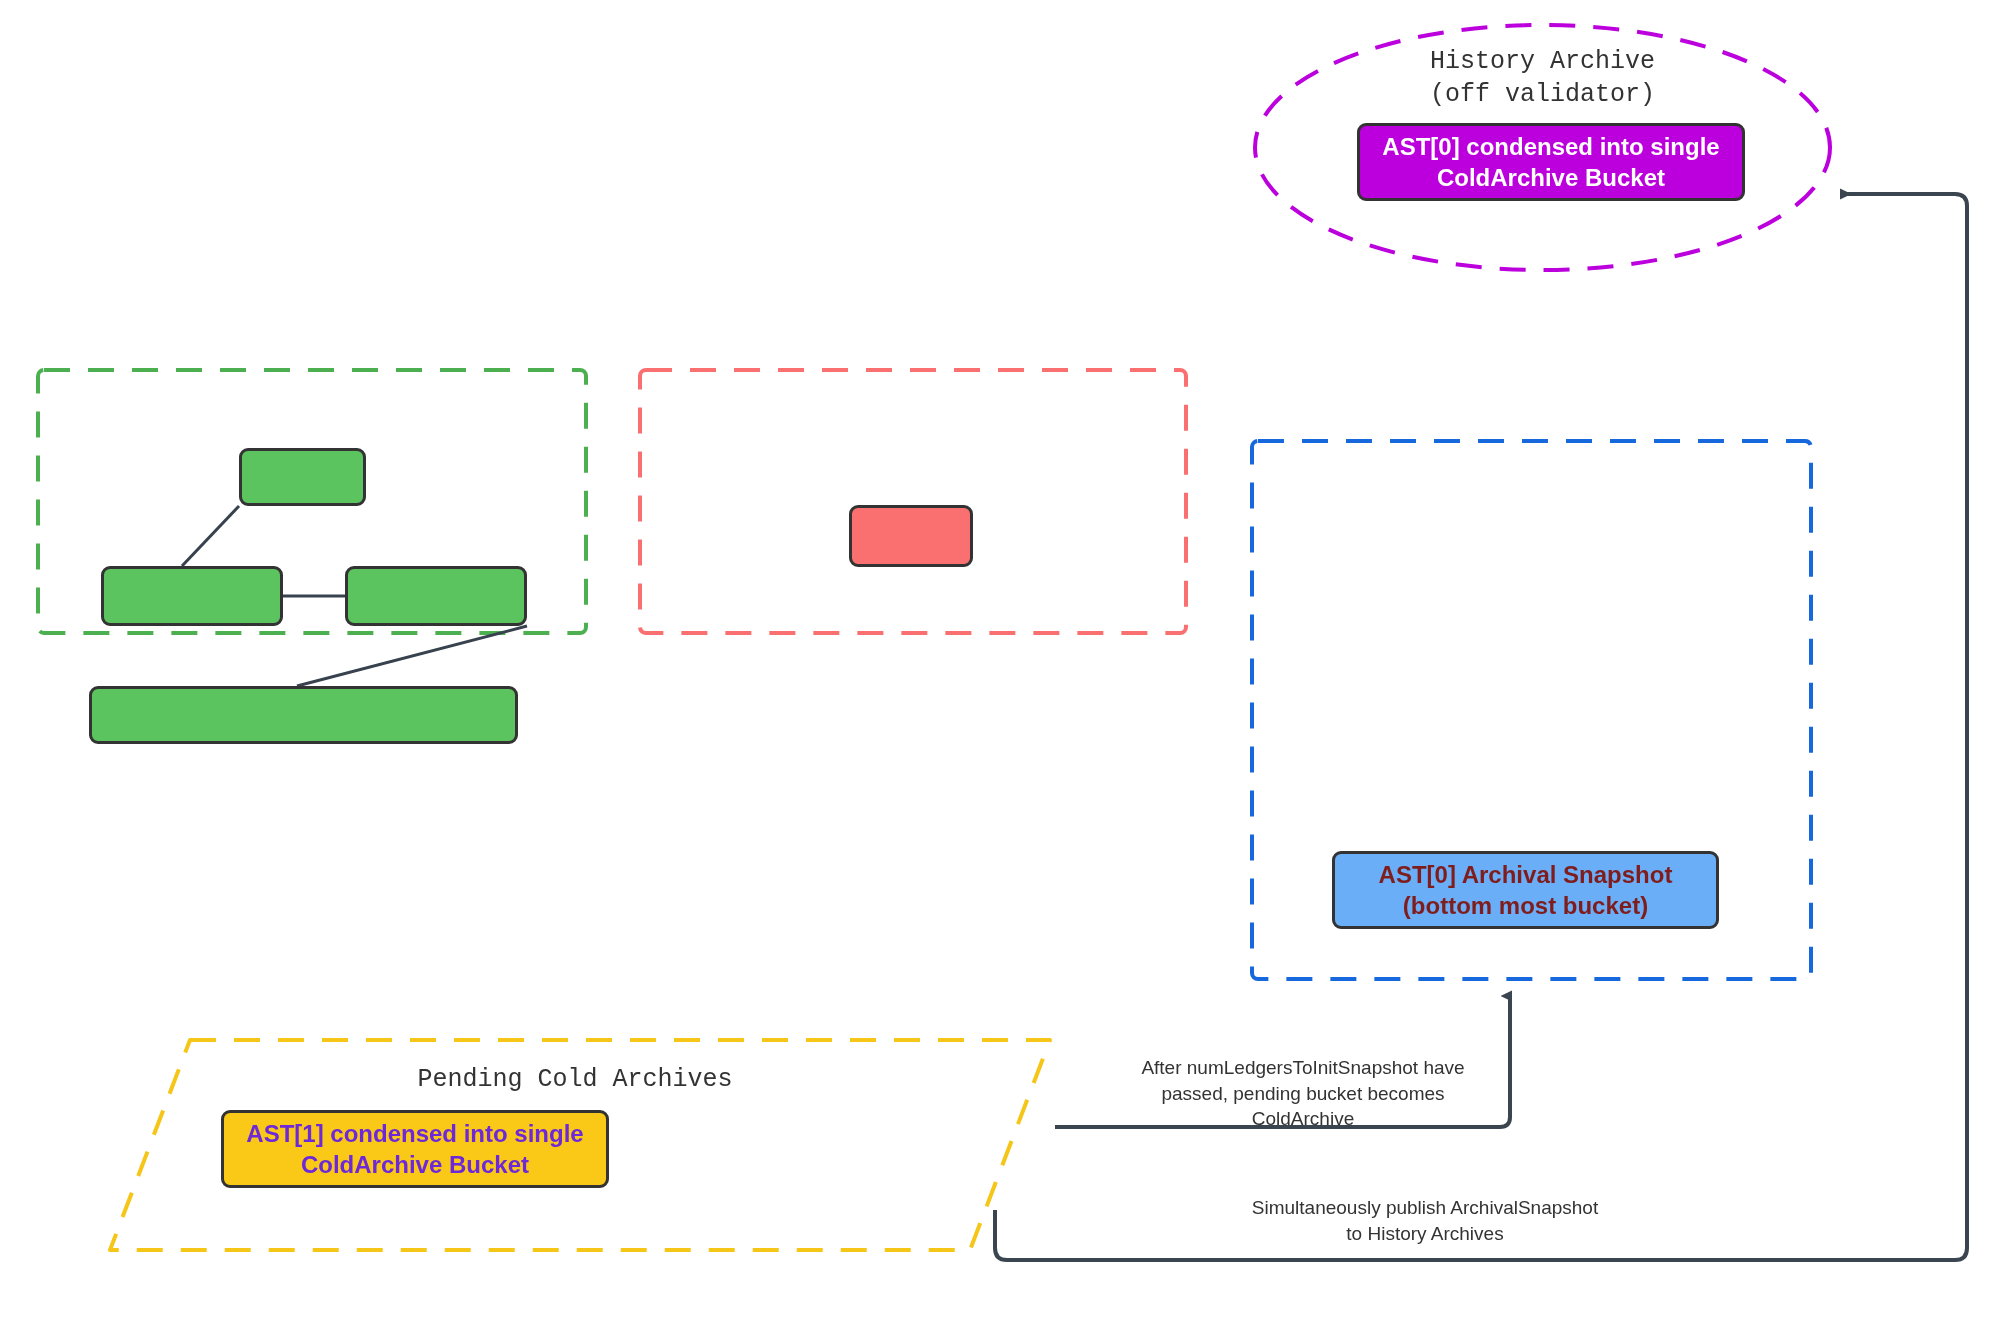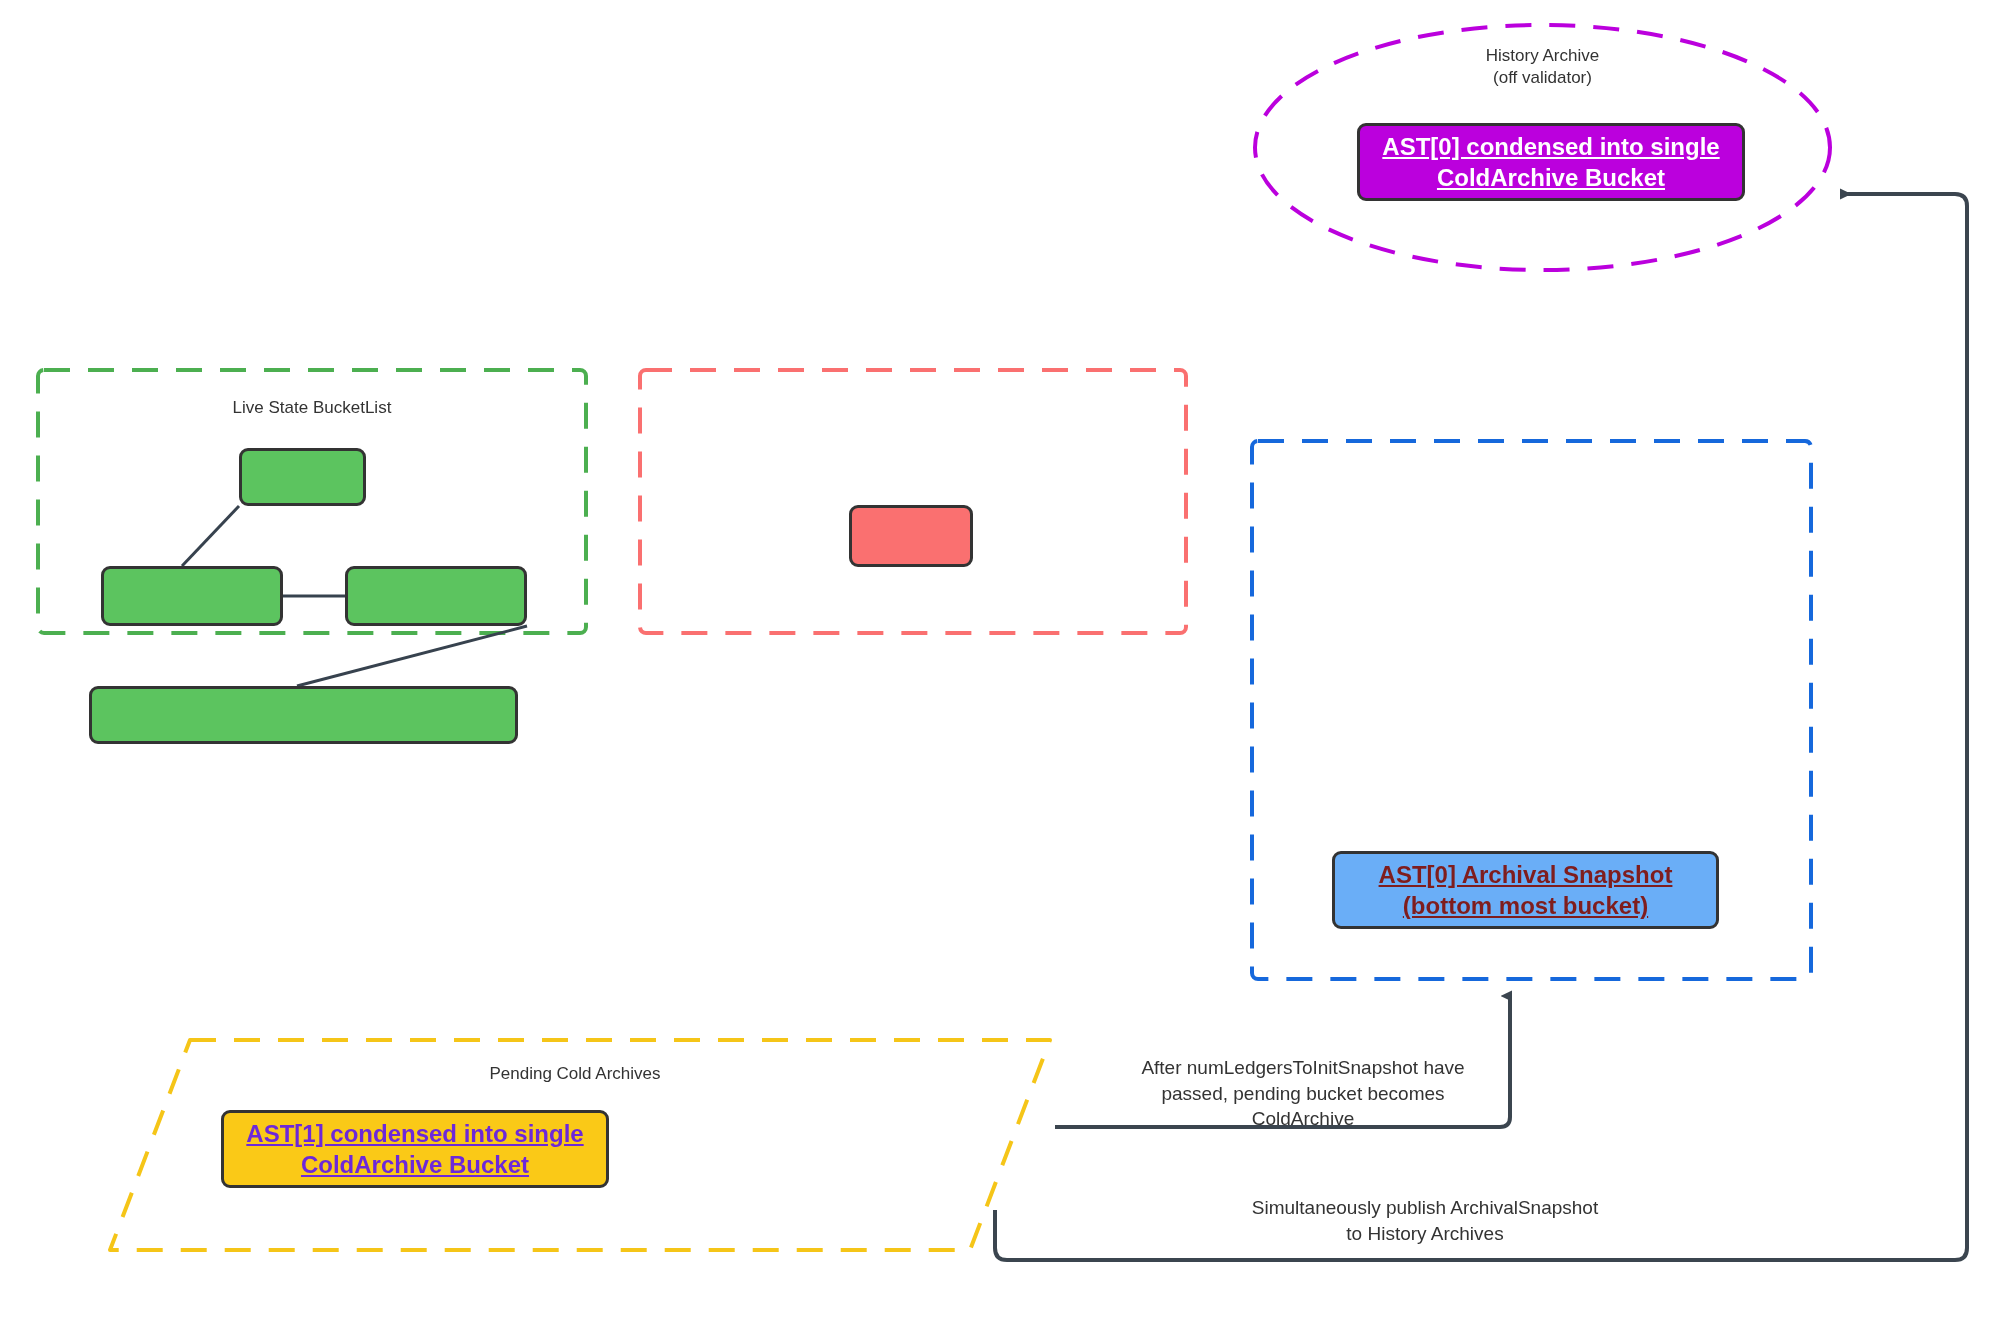--- a/index.html
+++ b/index.html
@@ -19,40 +19,39 @@
     position: absolute;
     left: 0; top: 0;
     width: 2010px;
     height: 1323px;
     overflow: visible;
   }
   .group-title {
     position: absolute;
     text-align: center;
     color: #333333;
-    font-size: 17px;
+    font-size: 25px;
     line-height: 1.32;
     white-space: pre-line;
-    font-family: Liberation Sans, sans-serif;
+    font-family: Liberation Mono, monospace;
   }
   .node {
     position: absolute;
     box-sizing: border-box;
     display: flex;
     align-items: center;
     justify-content: center;
     text-align: center;
     border: 3px solid #333333;
     border-radius: 9px;
     font-weight: bold;
     font-size: 24px;
     line-height: 1.3;
     white-space: pre-line;
     font-family: "Liberation Sans", sans-serif;
-    text-decoration: underline;
   }
   .node-plain { border-width: 3px; }
   .edge-label {
     position: absolute;
     text-align: center;
     color: #333333;
     font-size: 19px;
     line-height: 1.35;
     white-space: pre-line;
     font-family: "Liberation Sans", sans-serif;
@@ -93,21 +92,20 @@
     </defs>
 
     <path d="M 1055 1127 L 1500 1127 Q 1510 1127 1510 1117 L 1510 996" fill="none" stroke="#3b454f" stroke-width="4" stroke-linecap="butt" marker-end="url(#arrow-up)"></path>
 
     <path d="M 995 1210 L 995 1248 Q 995 1260 1007 1260 L 1955 1260 Q 1967 1260 1967 1248 L 1967 206 Q 1967 194 1955 194 L 1846 194" fill="none" stroke="#3b454f" stroke-width="4" stroke-linecap="butt" marker-end="url(#arrow-left)"></path>
   </svg>
 
   <div class="group-title" style="left:1255px; top:45px; width:575px;">History Archive
 (off validator)</div>
 
-  <div class="group-title" style="left:38px; top:397px; width:548px;">Live State BucketList</div>
 
 
 
   <div class="group-title" style="left:180px; top:1063px; width:790px;">Pending Cold Archives</div>
 
   <div class="node" style="left:1357px; top:123px; width:388px; height:78px;
               background:#bb00dd; color:#ffffff;">AST[0] condensed into single
 ColdArchive Bucket</div>
 
   <div class="node node-plain" style="left:239px; top:448px; width:127px; height:58px;

